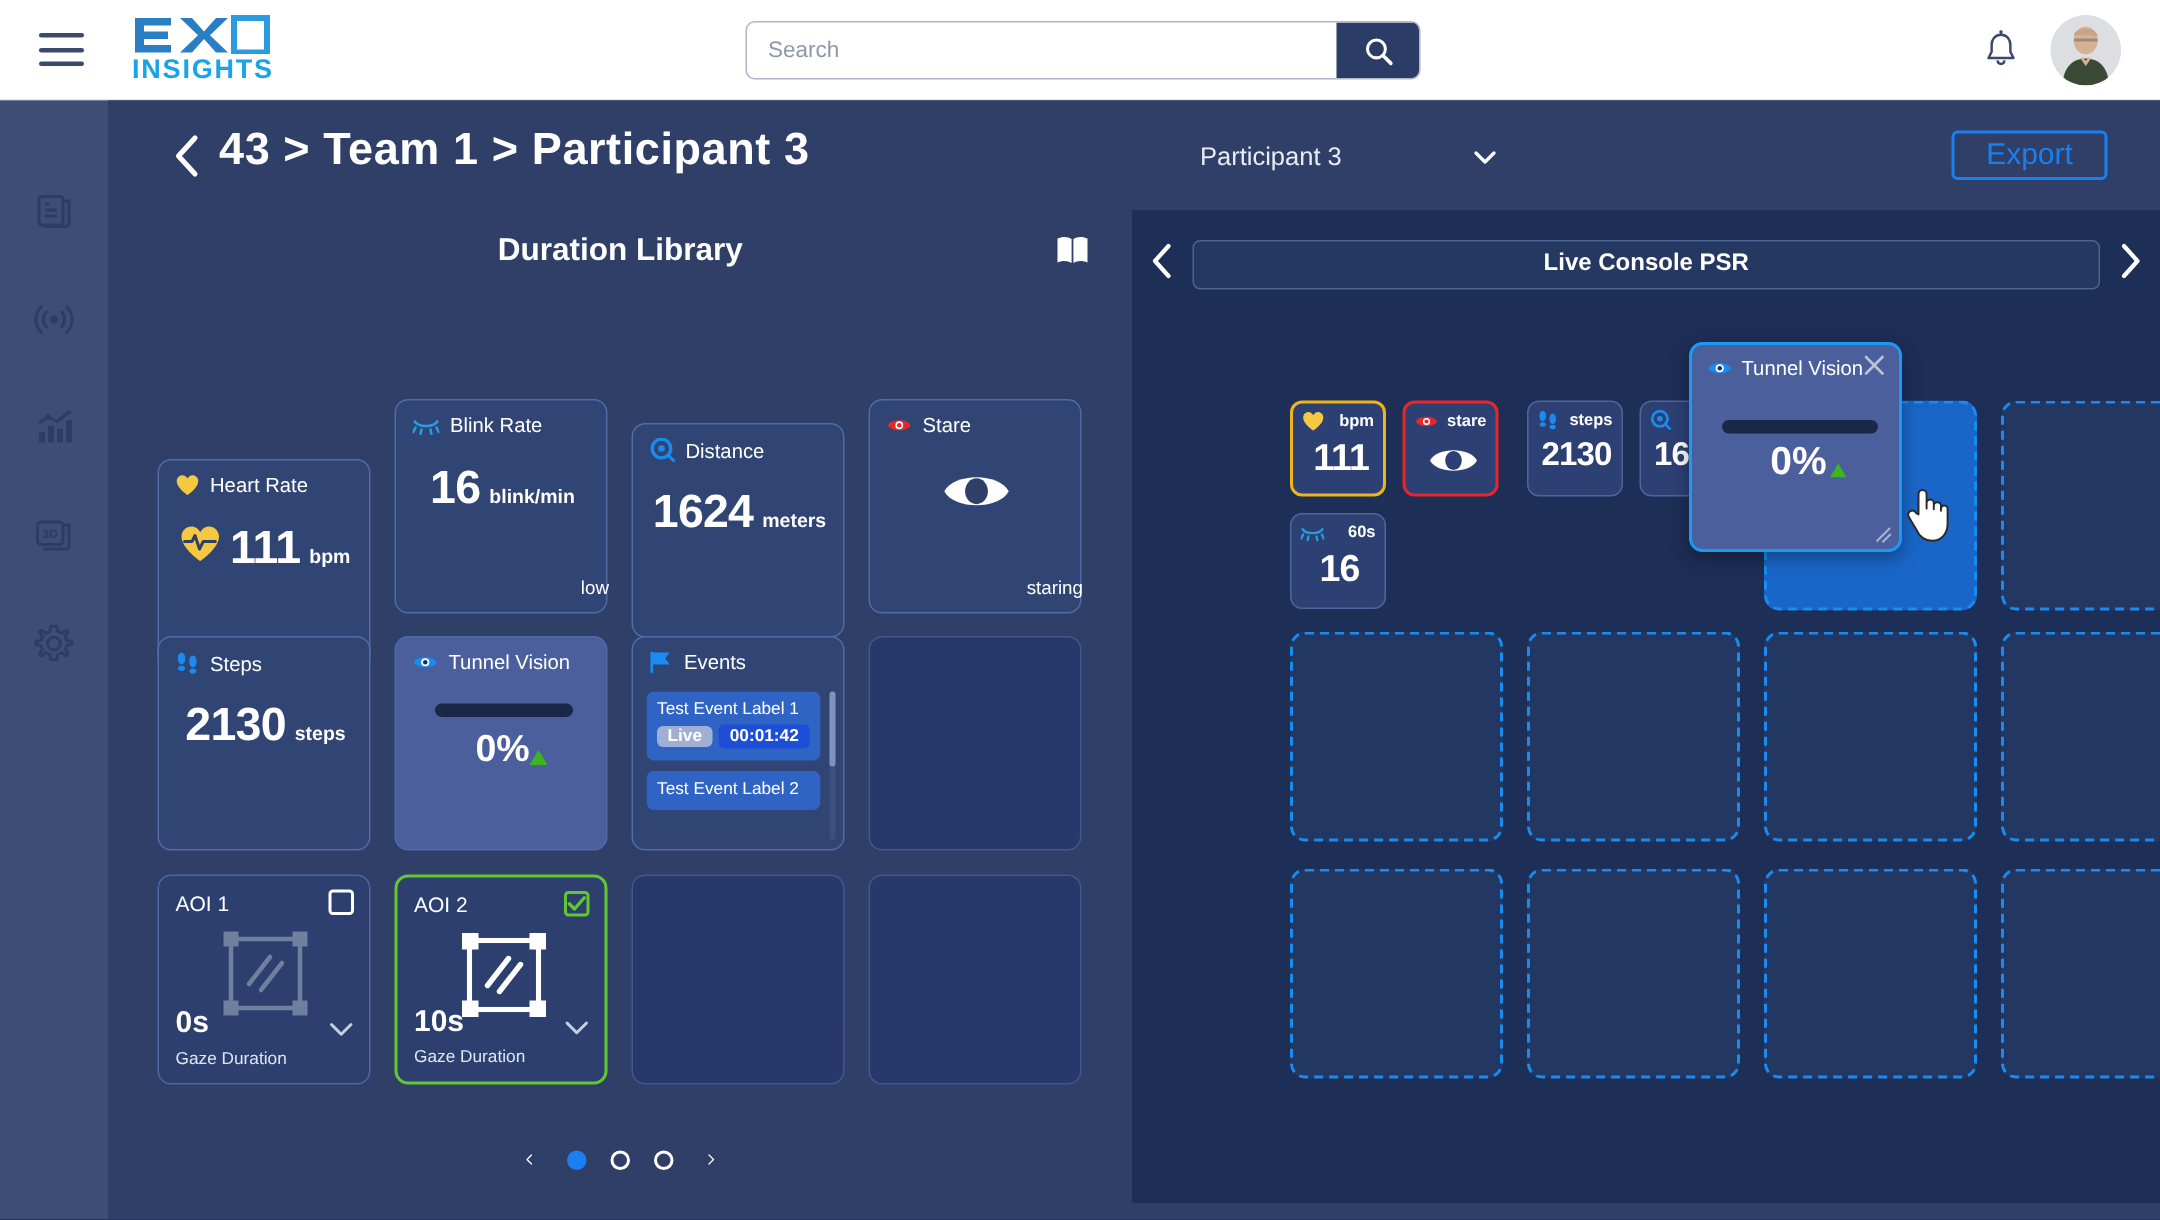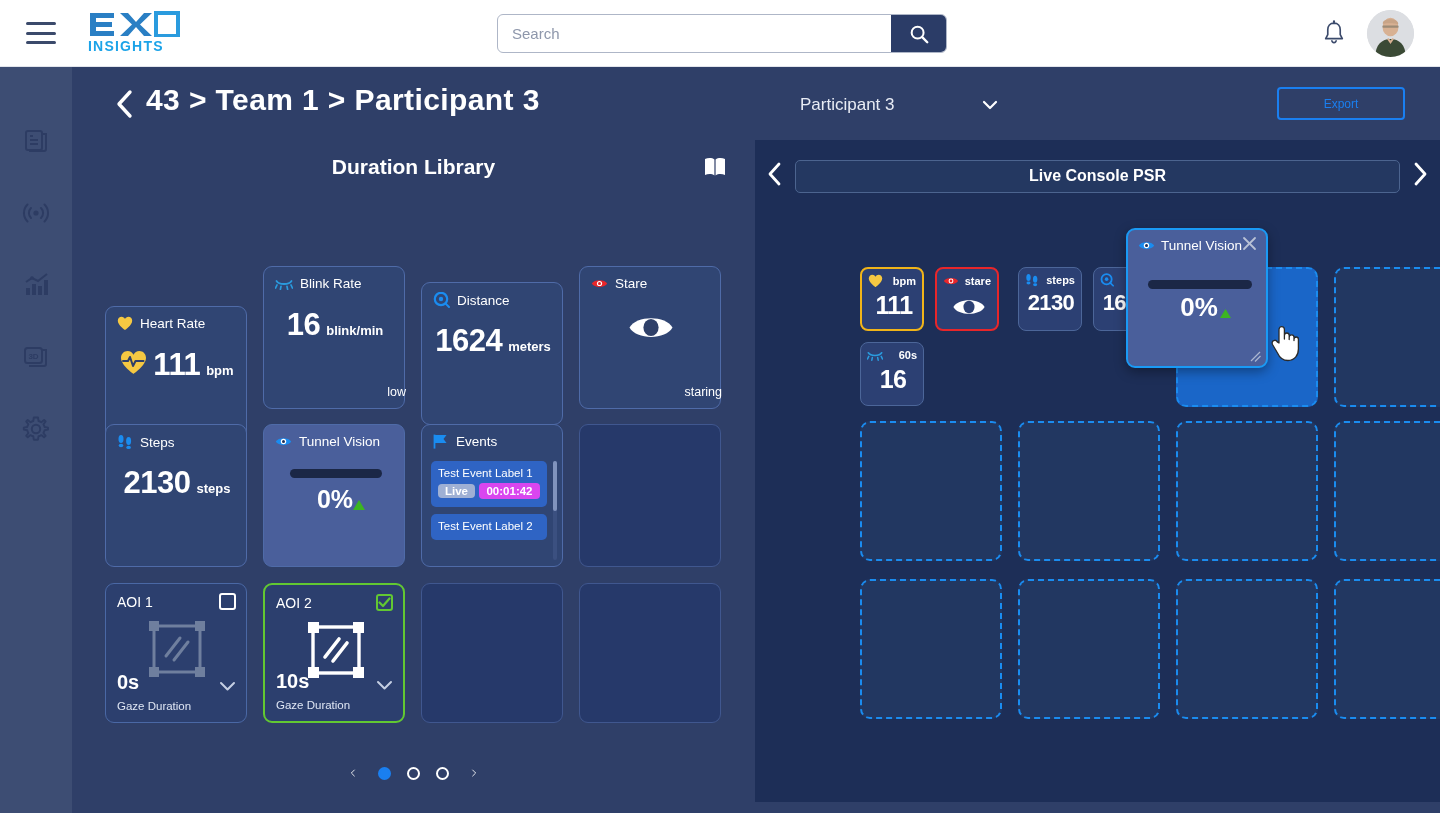--- a/index.html
+++ b/index.html
@@ -15,21 +15,21 @@
   
   .topbar {
     position: absolute; left: 0; top: 0; width: 1440px; height: 67px;
     background: #ffffff; display: flex; align-items: center;
     border-bottom: 1px solid #e2e5ec;
   }
   .hamburger { margin-left: 26px; width: 30px; height: 22px; display:flex; flex-direction:column; justify-content:space-between; cursor:pointer;}
   .hamburger span { display:block; height:3px; background:#3b4a6b; border-radius:2px; }
   .logo { margin-left: 32px; width: 92px; }
   .logo .exo { display:block; }
-  .logo .ins { font-size: 14px; letter-spacing: 1.2px; font-weight: bold; color:#1ba3e8; margin-top:1px;}
+  .logo .ins { font-size: 18px; letter-spacing: 1.2px; font-weight: bold; color:#1ba3e8; margin-top:1px;}
 
   .search-wrap {
     position: absolute; left: 497px; top: 14px; width: 450px; height: 39px;
     border: 1px solid #aeb6c7; border-radius: 6px; display: flex; background:#fff; overflow:hidden;
   }
   .search-input {
     flex: 1; border: none; outline: none; padding: 0 14px;
     font-family: "Liberation Sans", sans-serif; font-size: 15px; color: #3b4a6b; background: transparent;
   }
   .search-input::placeholder { color: #8e97ab; }
@@ -71,23 +71,23 @@
     position: absolute; left: 74px; top: 16px;
     font-size: 30px; font-weight: bold; letter-spacing: 0.4px; white-space: nowrap;
   }
   .participant-select {
     position: absolute; left: 728px; top: 24px; width: 200px; height: 28px;
     display: flex; align-items: center; cursor: pointer;
   }
   .participant-select .label { font-size: 17px; color: #e8ecf5; }
   .participant-select .caret { position: absolute; left: 180px; top: 4px; }
   .export-btn {
-    position: absolute; right: 35px; top: 20px; width: 128px; height: 33px;
+    position: absolute; right: 35px; top: 20px; width: 104px; height: 33px;
     border: 2px solid #1a7ff0; border-radius: 4px; background: transparent;
-    color: #1a7ff0; font-size: 12px; font-family: "Liberation Sans", sans-serif;
+    color: #1a7ff0; font-size: 20px; font-family: "Liberation Sans", sans-serif;
     cursor: pointer;
   }
 
   
   .library {
     position: absolute; left: 0px; top: 73px; width: 683px; height: 662px;
     background: #2f3f68;
   }
   .library-title {
     position: absolute; top: 15px; left: 0; width: 683px; text-align: center;
@@ -135,21 +135,21 @@
   }
   .event-item {
     background: #2f64c4; border-radius: 5px; padding: 6px 7px 8px 7px; margin-bottom: 7px;
   }
   .event-label { font-size: 11.5px; color: #fff; white-space: nowrap; }
   .event-live {
     display: inline-block; background: #9fb0d4; color: #ffffff; font-size: 11.5px;
     border-radius: 4px; padding: 1px 7px; margin-top: 4px; font-weight: bold;
   }
   .event-time {
-    display: inline-block; background: #d946ef; color: #ffffff; font-size: 11.5px;
+    display: inline-block; background: #1d4ed8; color: #ffffff; font-size: 11.5px;
     border-radius: 4px; padding: 2px 7px; margin-top: 4px; font-weight: bold;
   }
   .events-scrollbar {
     position: absolute; right: 5px; top: 36px; width: 4px; height: 99px;
     background: #3c5punk; background: #3b5080; border-radius: 2px;
   }
   .events-thumb { position:absolute; left:0; top:0; width:4px; height:50px; background:#8093bd; border-radius:2px;}
 
   
   .aoi-card {

